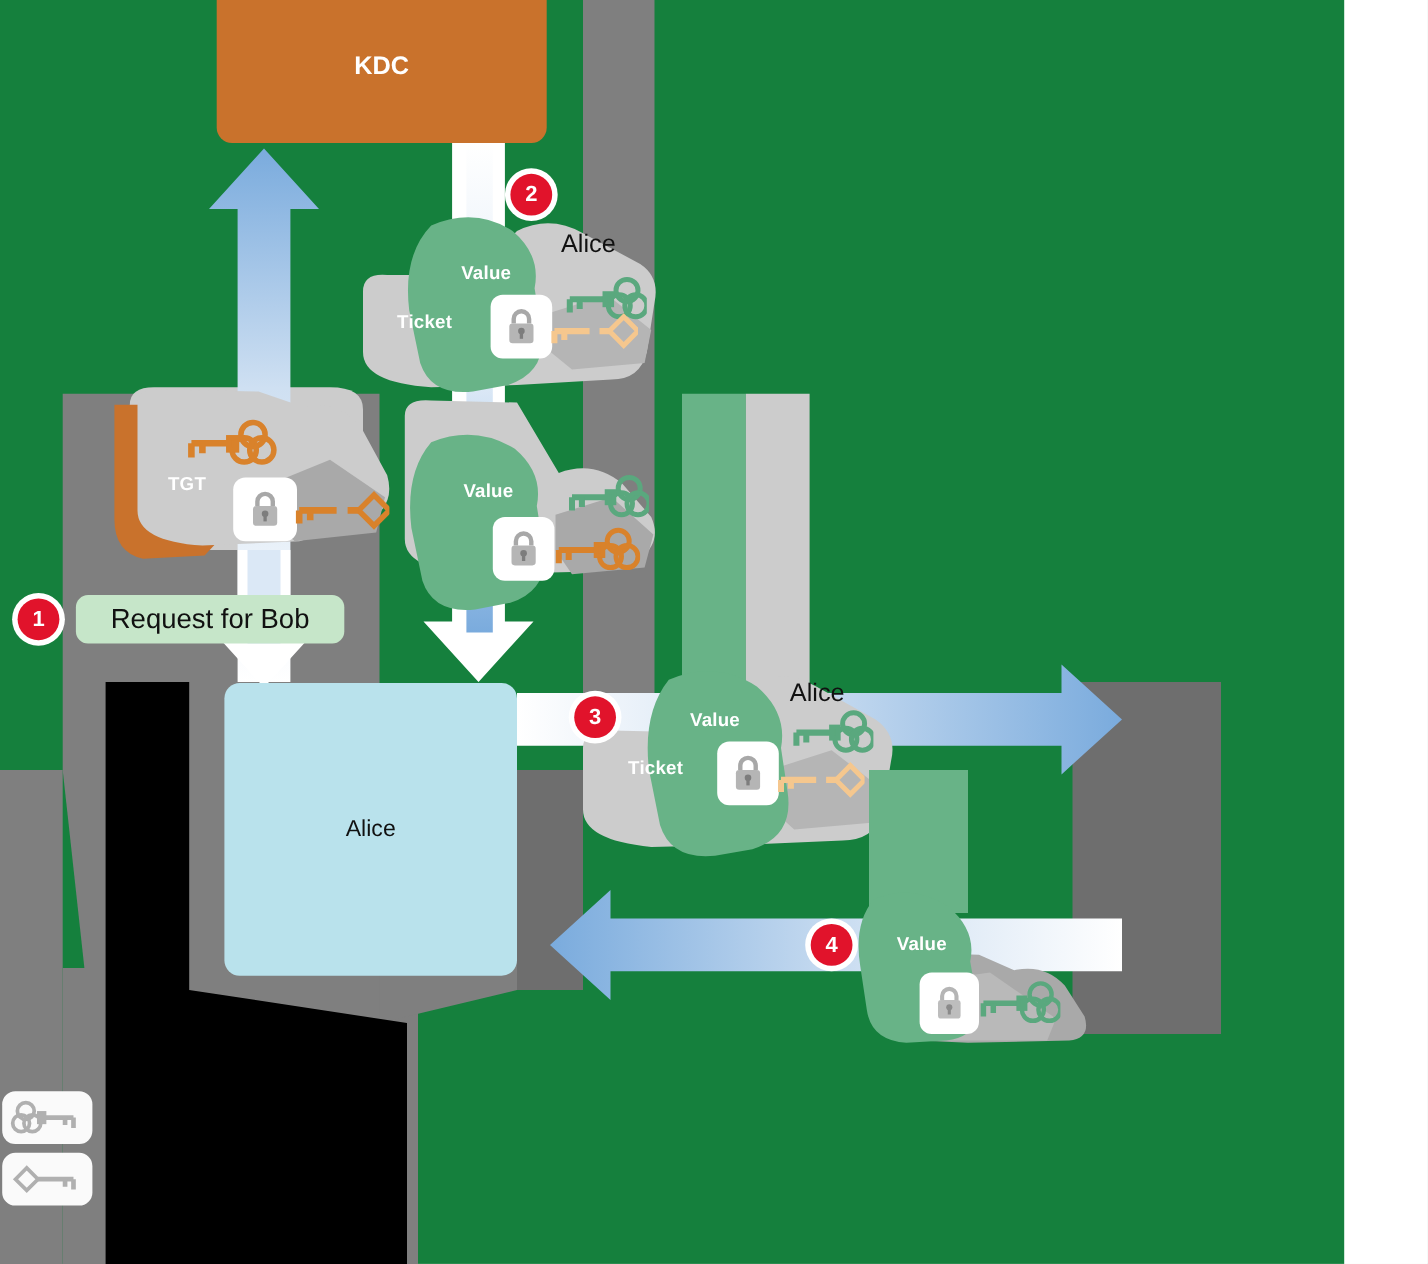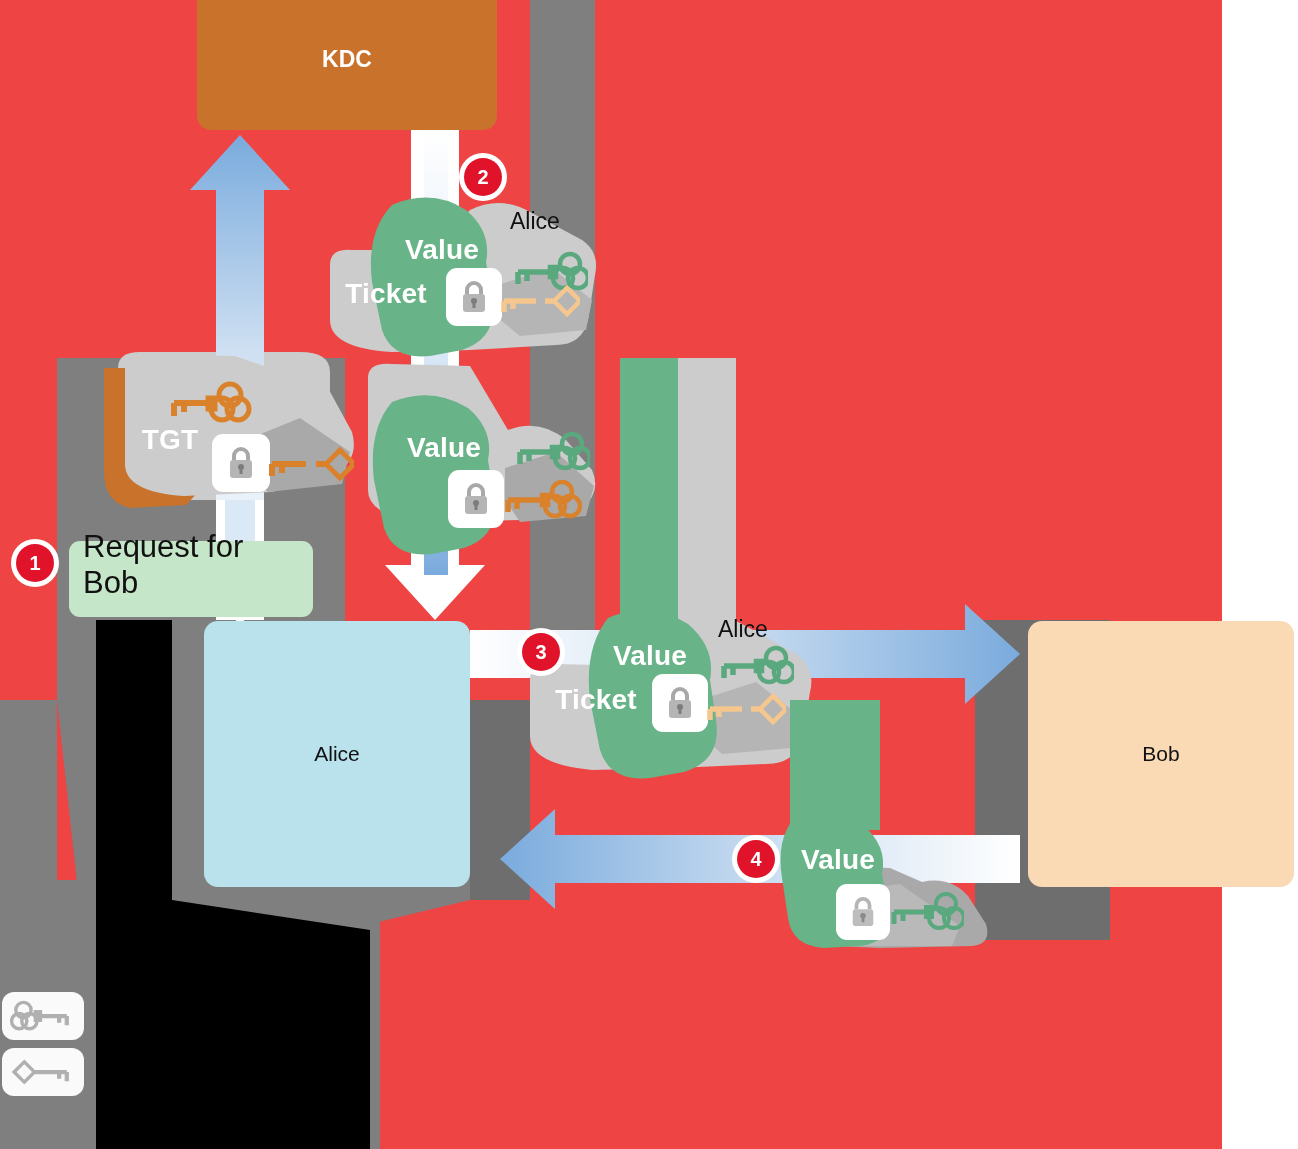--- a/index.html
+++ b/index.html
@@ -1,45 +1,45 @@
 <!DOCTYPE html>
 <html><head>
 <meta charset="utf-8">
 <style>
   html,body{margin:0;padding:0;background:#ffffff;}
   body{width:1298px;height:1149px;overflow:hidden;
        font-family:"Liberation Sans","DejaVu Sans",sans-serif;}
-  #stage{position:relative;width:1222px;height:1149px;background:#ef4444;}
+  #stage{position:relative;width:1222px;height:1149px;background:#15803d;}
   #stage > *{position:absolute;}
 
   .svglayer{left:0;top:0;width:1298px;height:1149px;}
 
   
   .node{border-radius:14px;display:flex;align-items:center;justify-content:center;
         font-size:21px;color:#111;}
   .node.kdc{color:#ffffff;font-weight:bold;font-size:23px;}
 
   
-  .blobtext{display:flex;align-items:flex-start;justify-content:center;
-            font-weight:bold;font-size:28px;color:#ffffff;
+  .blobtext{display:flex;align-items:center;justify-content:center;
+            font-weight:bold;font-size:17px;color:#ffffff;
             letter-spacing:.2px;pointer-events:none;}
 
   
   .lockcard{background:#ffffff;border-radius:11px;display:flex;
             align-items:center;justify-content:center;}
 
   
   .badge{width:38px;height:38px;border-radius:50%;background:#e1132b;
          color:#fff;font-weight:bold;font-size:20px;
          display:flex;align-items:center;justify-content:center;
          box-shadow:0 0 0 5px #ffffff;}
 
   
-  .pill{background:#c6e6c9;border-radius:11px;display:flex;align-items:flex-end;
-        justify-content:center;font-size:31px;color:#111;padding:16px 14px;}
+  .pill{background:#c6e6c9;border-radius:11px;display:flex;align-items:center;
+        justify-content:center;font-size:25px;color:#111;padding:0 14px;}
 
   
   .legendcard{background:#fafafa;border-radius:12px;display:flex;
               align-items:center;justify-content:center;}
 
   .label{font-size:23px;color:#111;}
 </style>
 </head>
 <body>
 
@@ -174,23 +174,20 @@
   </svg>
 
   <div class="node kdc" style="left:197px;top:-70px;width:300px;height:200px;background:#c9722c;">
     <span style="margin-top:58px;">KDC</span>
   </div>
 
   <div class="node" style="left:204px;top:621px;width:266px;height:266px;background:#b9e2ec;">
     <span>Alice</span>
   </div>
 
-  <div class="node" style="left:1028px;top:621px;width:266px;height:266px;background:#fad9b5;">
-    <span>Bob</span>
-  </div>
 
   <div class="blobtext" style="left:130px;top:424px;width:80px;height:32px;">
     <span>TGT</span>
   </div>
 
   <svg style="left:160px;top:378px;width:92px;height:52px;" viewBox="0 0 92 52">
     <g fill="none" stroke="#d9822b" stroke-width="5">
       <circle cx="70" cy="17" r="11"></circle>
         <circle cx="62" cy="31" r="11"></circle>
         <circle cx="78" cy="31" r="11"></circle>

